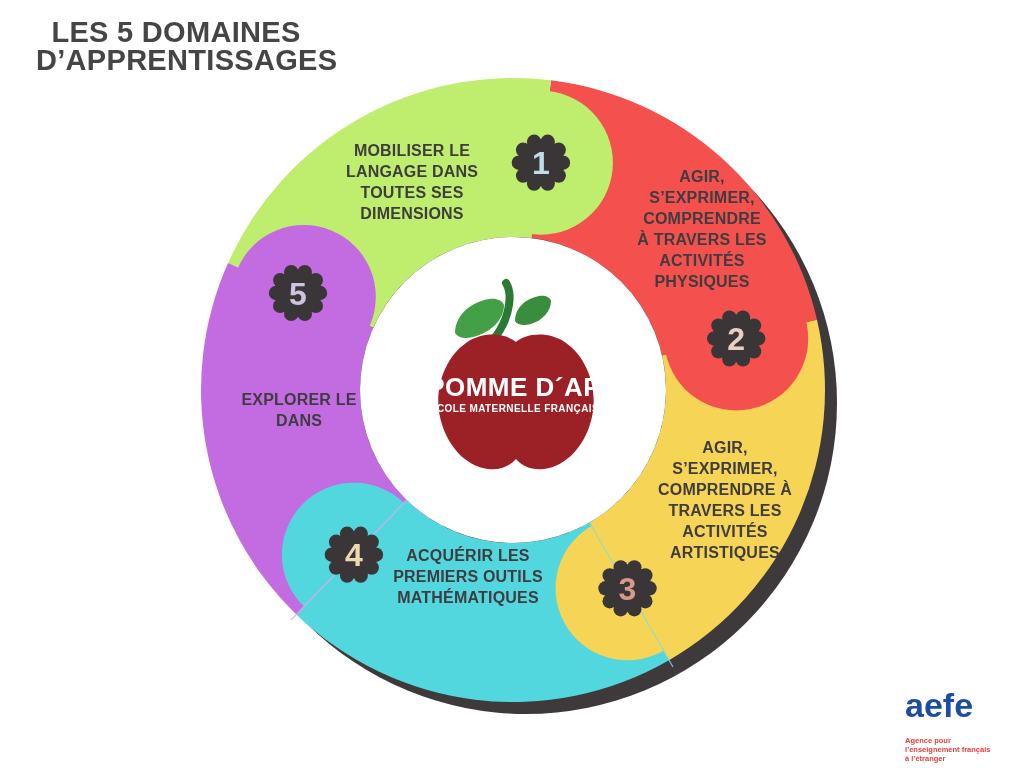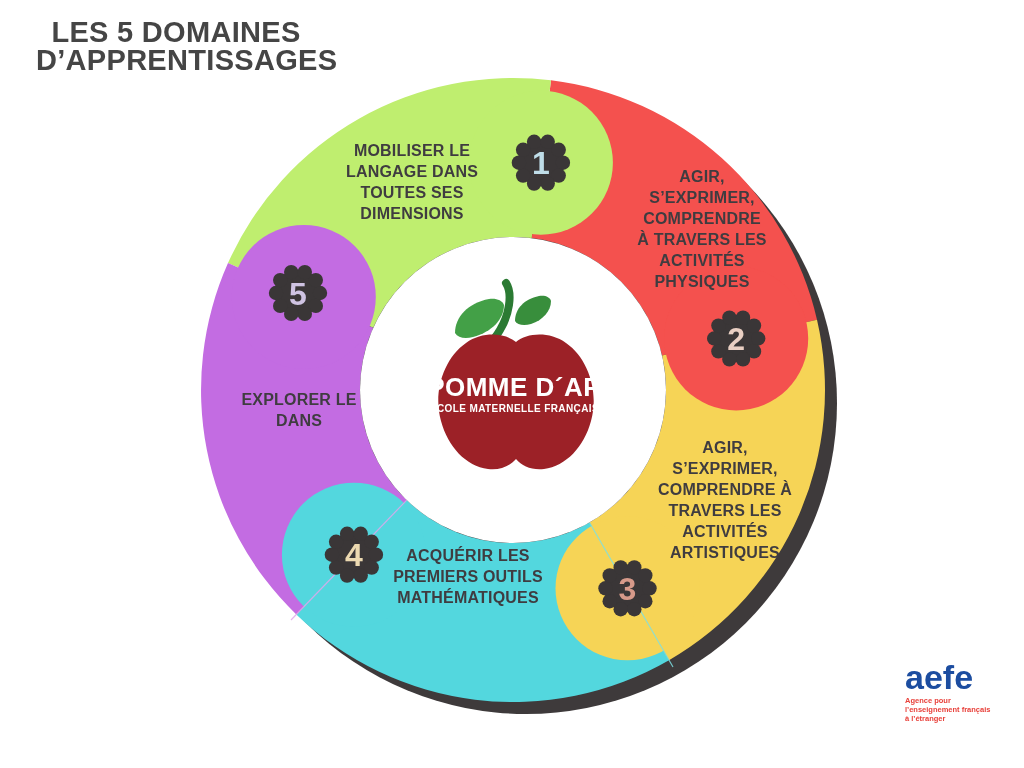--- a/index.html
+++ b/index.html
@@ -24,23 +24,23 @@
     font-size:32px;font-weight:bold;text-anchor:middle;
   }
   .apple-brand{
     font-family:"Liberation Sans", sans-serif;
     font-size:26px;font-weight:bold;text-anchor:middle;fill:#ffffff;letter-spacing:.5px;
   }
   .apple-sub{
     font-family:"Liberation Sans", sans-serif;
     font-size:10px;font-weight:bold;text-anchor:middle;fill:#ffffff;letter-spacing:.4px;
   }
-  .aefe{position:absolute;left:905px;top:662px;width:120px;}
+  .aefe{position:absolute;left:905px;top:690px;width:120px;}
   .aefe-name{color:#1c4da0;font-size:34px;line-height:30px;font-weight:bold;}
-  .aefe-tagline{margin-top:4px;font-size:7.5px;line-height:9px;color:#e8403a;font-weight:bold;}
+  .aefe-tagline{margin-top:16px;font-size:7.5px;line-height:9px;color:#e8403a;font-weight:bold;}
 </style>
 </head>
 <body>
 
 <div class="page-title">LES 5 DOMAINES
 D’APPRENTISSAGES</div>
 
 <svg class="stage" viewBox="0 0 1024 768" aria-hidden="true">
   <defs>
     <g id="seal">

